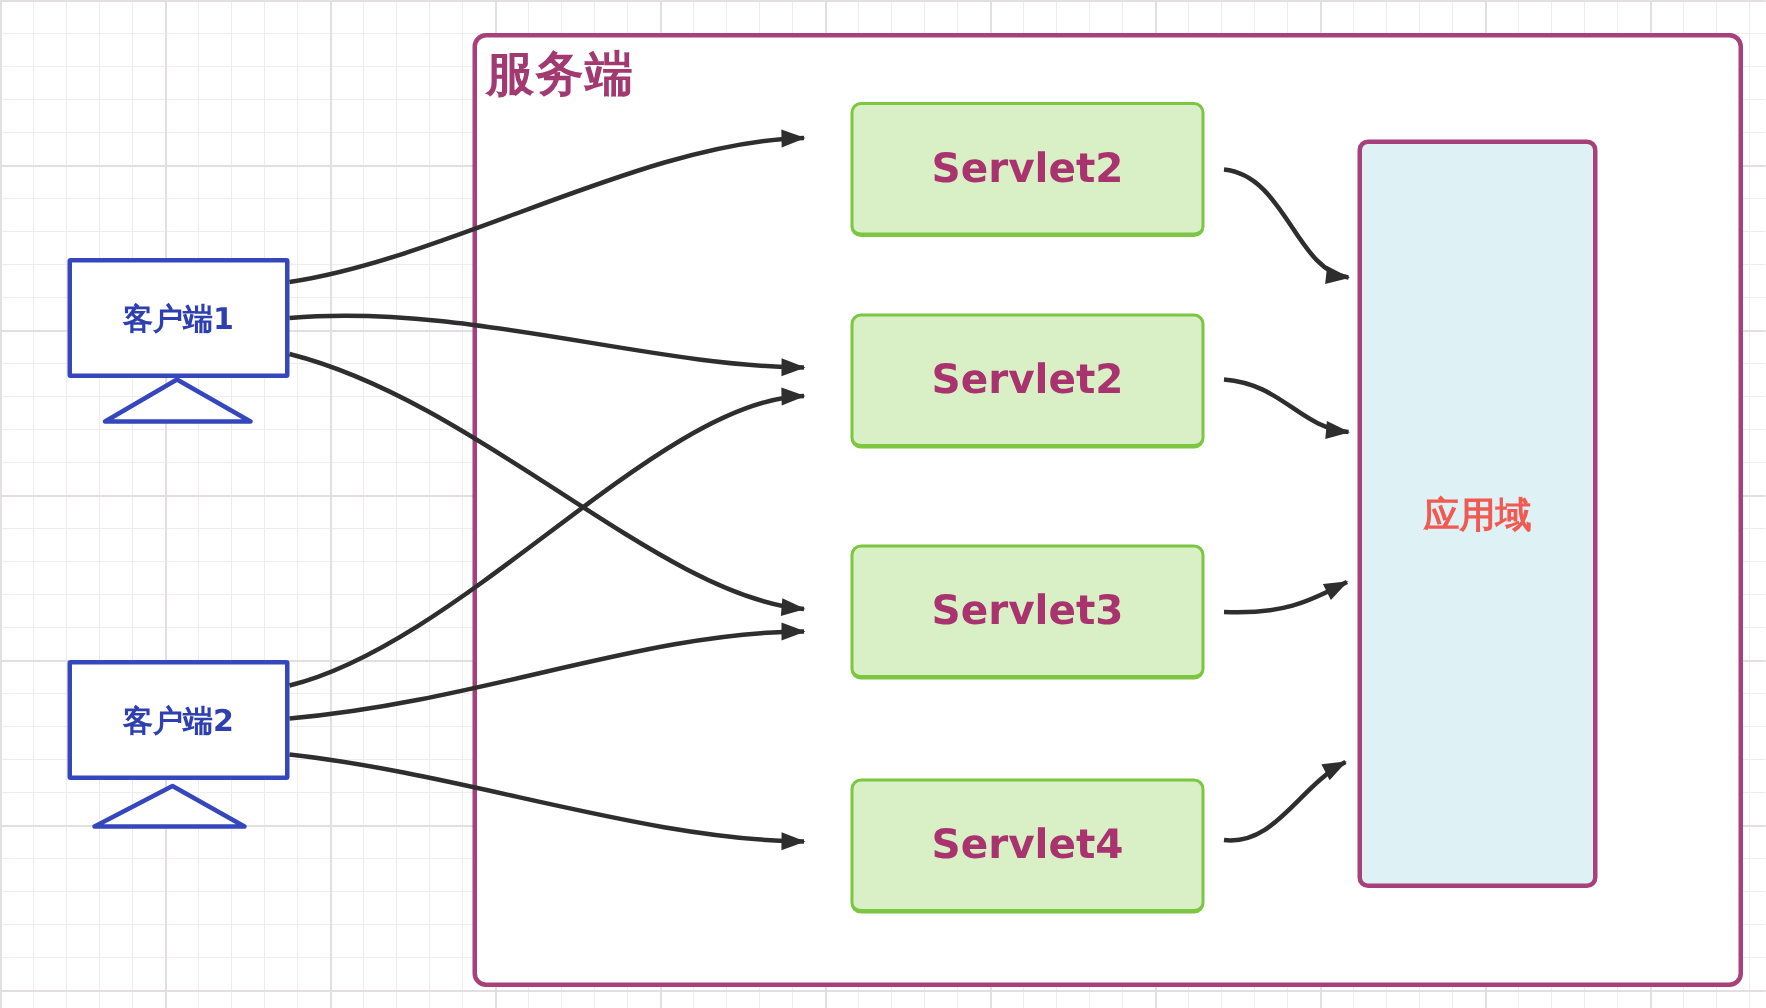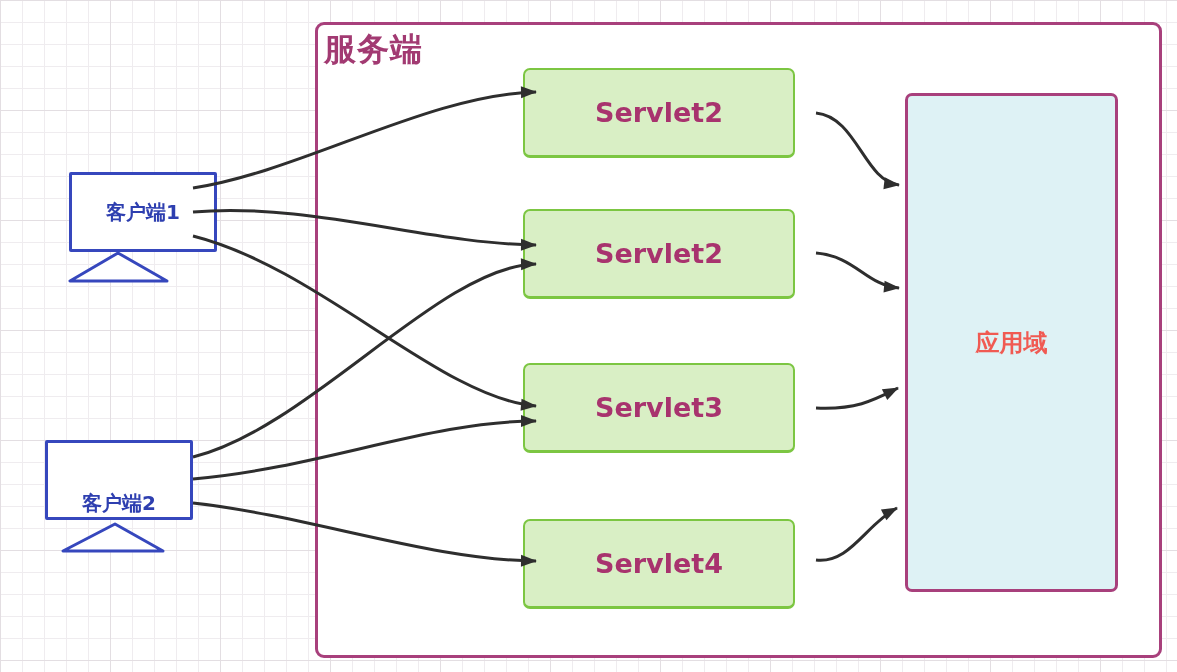--- a/index.html
+++ b/index.html
@@ -20,44 +20,44 @@
   .server-box{
     left:315px;top:22px;width:847px;height:636px;
     background:#ffffff;
     border:3px solid #a8407c;border-radius:9px;
   }
   .server-label{
     position:absolute;left:324px;top:28px;
     font-size:32px;font-weight:bold;color:#a23a72;letter-spacing:1px;
   }
   .servlet{
-    left:523px;width:272px;height:90px;
+    left:567px;width:236px;height:90px;
     background:#d9efc5;
     border:2px solid #7cc642;border-radius:7px;
     border-bottom-width:3px;
     font-size:27px;font-weight:bold;color:#a8336e;
   }
   .servlet-1{top:68px;}
   .servlet-2{top:209px;}
   .servlet-3{top:363px;align-items:center;}
   .servlet-4{top:519px;align-items:center;}
   .app-domain{
-    left:905px;top:93px;width:213px;height:499px;
+    left:905px;top:93px;width:160px;height:499px;
     background:#def2f5;
     border:3px solid #a8407c;border-radius:7px;
     font-size:24px;font-weight:bold;color:#f05a52;
   }
   .client{
     left:45px;width:148px;height:80px;
     background:#ffffff;
     border:3px solid #3647bd;border-radius:2px;
     font-size:20px;font-weight:bold;color:#2e3fb0;
   }
-  .client-1{top:172px;margin-left:24px;}
-  .client-2{top:440px;align-items:flex-end;}
+  .client-1{top:172px;}
+  .client-2{top:440px;}
   .overlay{position:absolute;left:0;top:0;width:1177px;height:672px;pointer-events:none;}
 </style>
 </head>
 <body>
 
 <div class="canvas">
 
   <div class="node server-box"></div>
   <div class="server-label">服务端</div>
 

